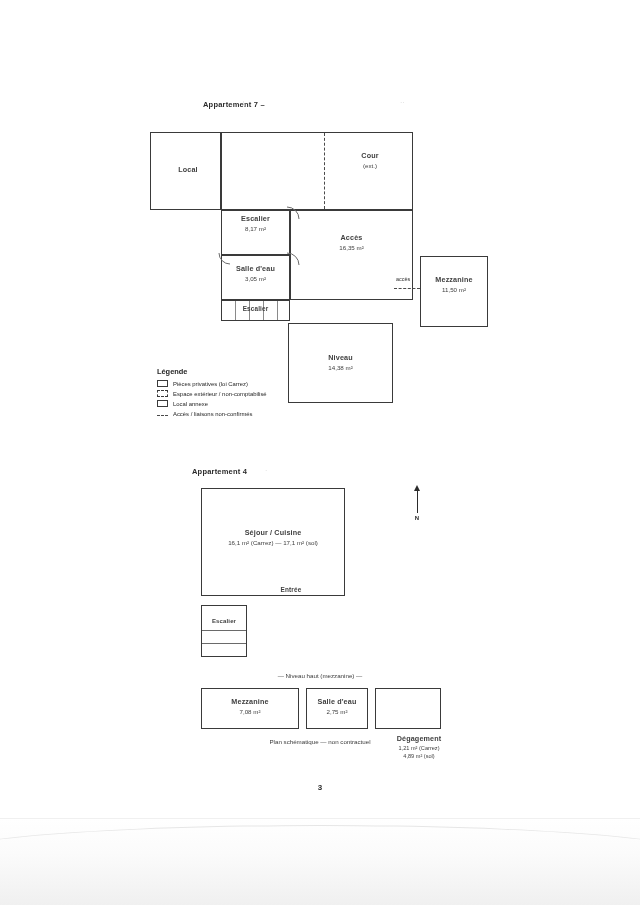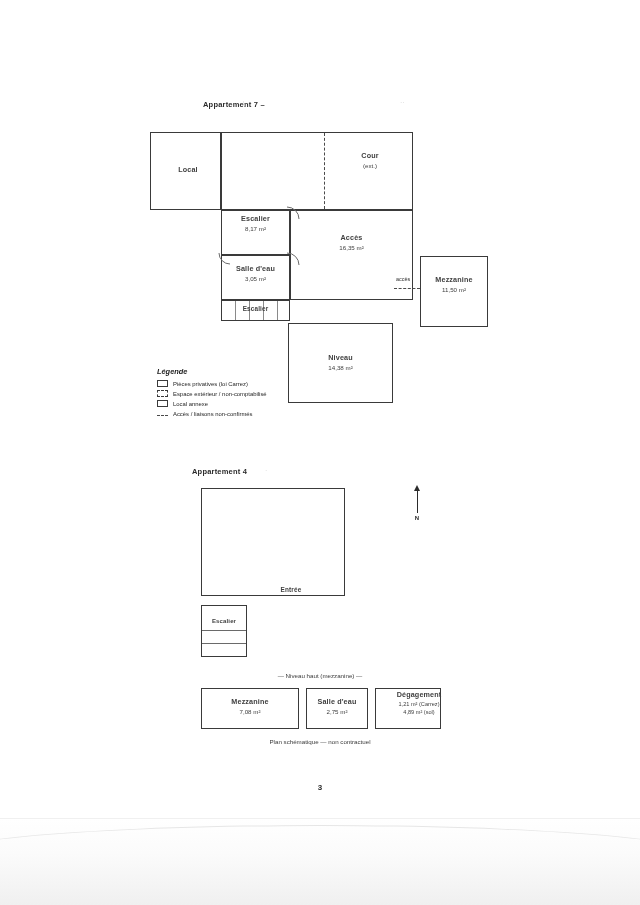--- a/index.html
+++ b/index.html
@@ -114,21 +114,20 @@
 
   
   .legend {
     position: absolute;
   }
   .legend-title {
     font-size: 7.4px;
     font-weight: bold;
     color: #1f1f1f;
     margin-bottom: 4px;
-    font-style: italic;
   }
   .legend-row {
     display: flex;
     align-items: center;
     margin-bottom: 3.2px;
   }
   .legend-key {
     width: 11px;
     height: 7px;
     box-sizing: border-box;
@@ -289,20 +288,24 @@
     <div class="legend-row">
       <span class="legend-key line"></span>
       <span class="legend-text">Accès / liaisons non-confirmés</span>
     </div>
   </div>
 
   <div class="plan-title" style="left:192px; top:467px;">Appartement 4</div>
   <div class="faint-mark" style="left:265px; top:467px;">·</div>
 
   <div class="rm" style="left:201px; top:488px; width:144px; height:108px;"></div>
+  <div class="lbl" style="left:201px; top:528px; width:144px;">
+    <span class="nm">Séjour / Cuisine</span>
+    <span class="ar">16,1 m² (Carrez) — 17,1 m² (sol)</span>
+  </div>
 
   <div class="lbl small" style="left:236px; top:586px; width:110px;">
     <span class="nm">Entrée</span>
   </div>
 
   <div class="rm" style="left:201px; top:605px; width:46px; height:52px;"></div>
   <div class="edge h light" style="left:202px; top:630px; width:44px;"></div>
   <div class="edge h light" style="left:202px; top:643px; width:44px;"></div>
   <div class="lbl tiny" style="left:201px; top:618px; width:46px;">
     <span class="nm">Escalier</span>
@@ -322,21 +325,21 @@
     <span class="ar">7,08 m²</span>
   </div>
 
   <div class="rm" style="left:306px; top:688px; width:62px; height:41px;"></div>
   <div class="lbl" style="left:306px; top:697px; width:62px;">
     <span class="nm">Salle d'eau</span>
     <span class="ar">2,75 m²</span>
   </div>
 
   <div class="rm" style="left:375px; top:688px; width:66px; height:41px;"></div>
-  <div class="lbl note" style="left:375px; top:690px; width:88px;">
+  <div class="lbl note" style="left:375px; top:734px; width:88px;">
     <span class="nm">Dégagement</span>
     <span class="ar">1,21 m² (Carrez)</span>
     <span class="ar">4,89 m² (sol)</span>
   </div>
 
   <div class="caption" style="left:195px; top:738px; width:250px;">Plan schématique — non contractuel</div>
 
   <div class="page-number" style="left:290px; top:783px; width:60px;">3</div>
 
   <div class="sheet-edge"></div>

